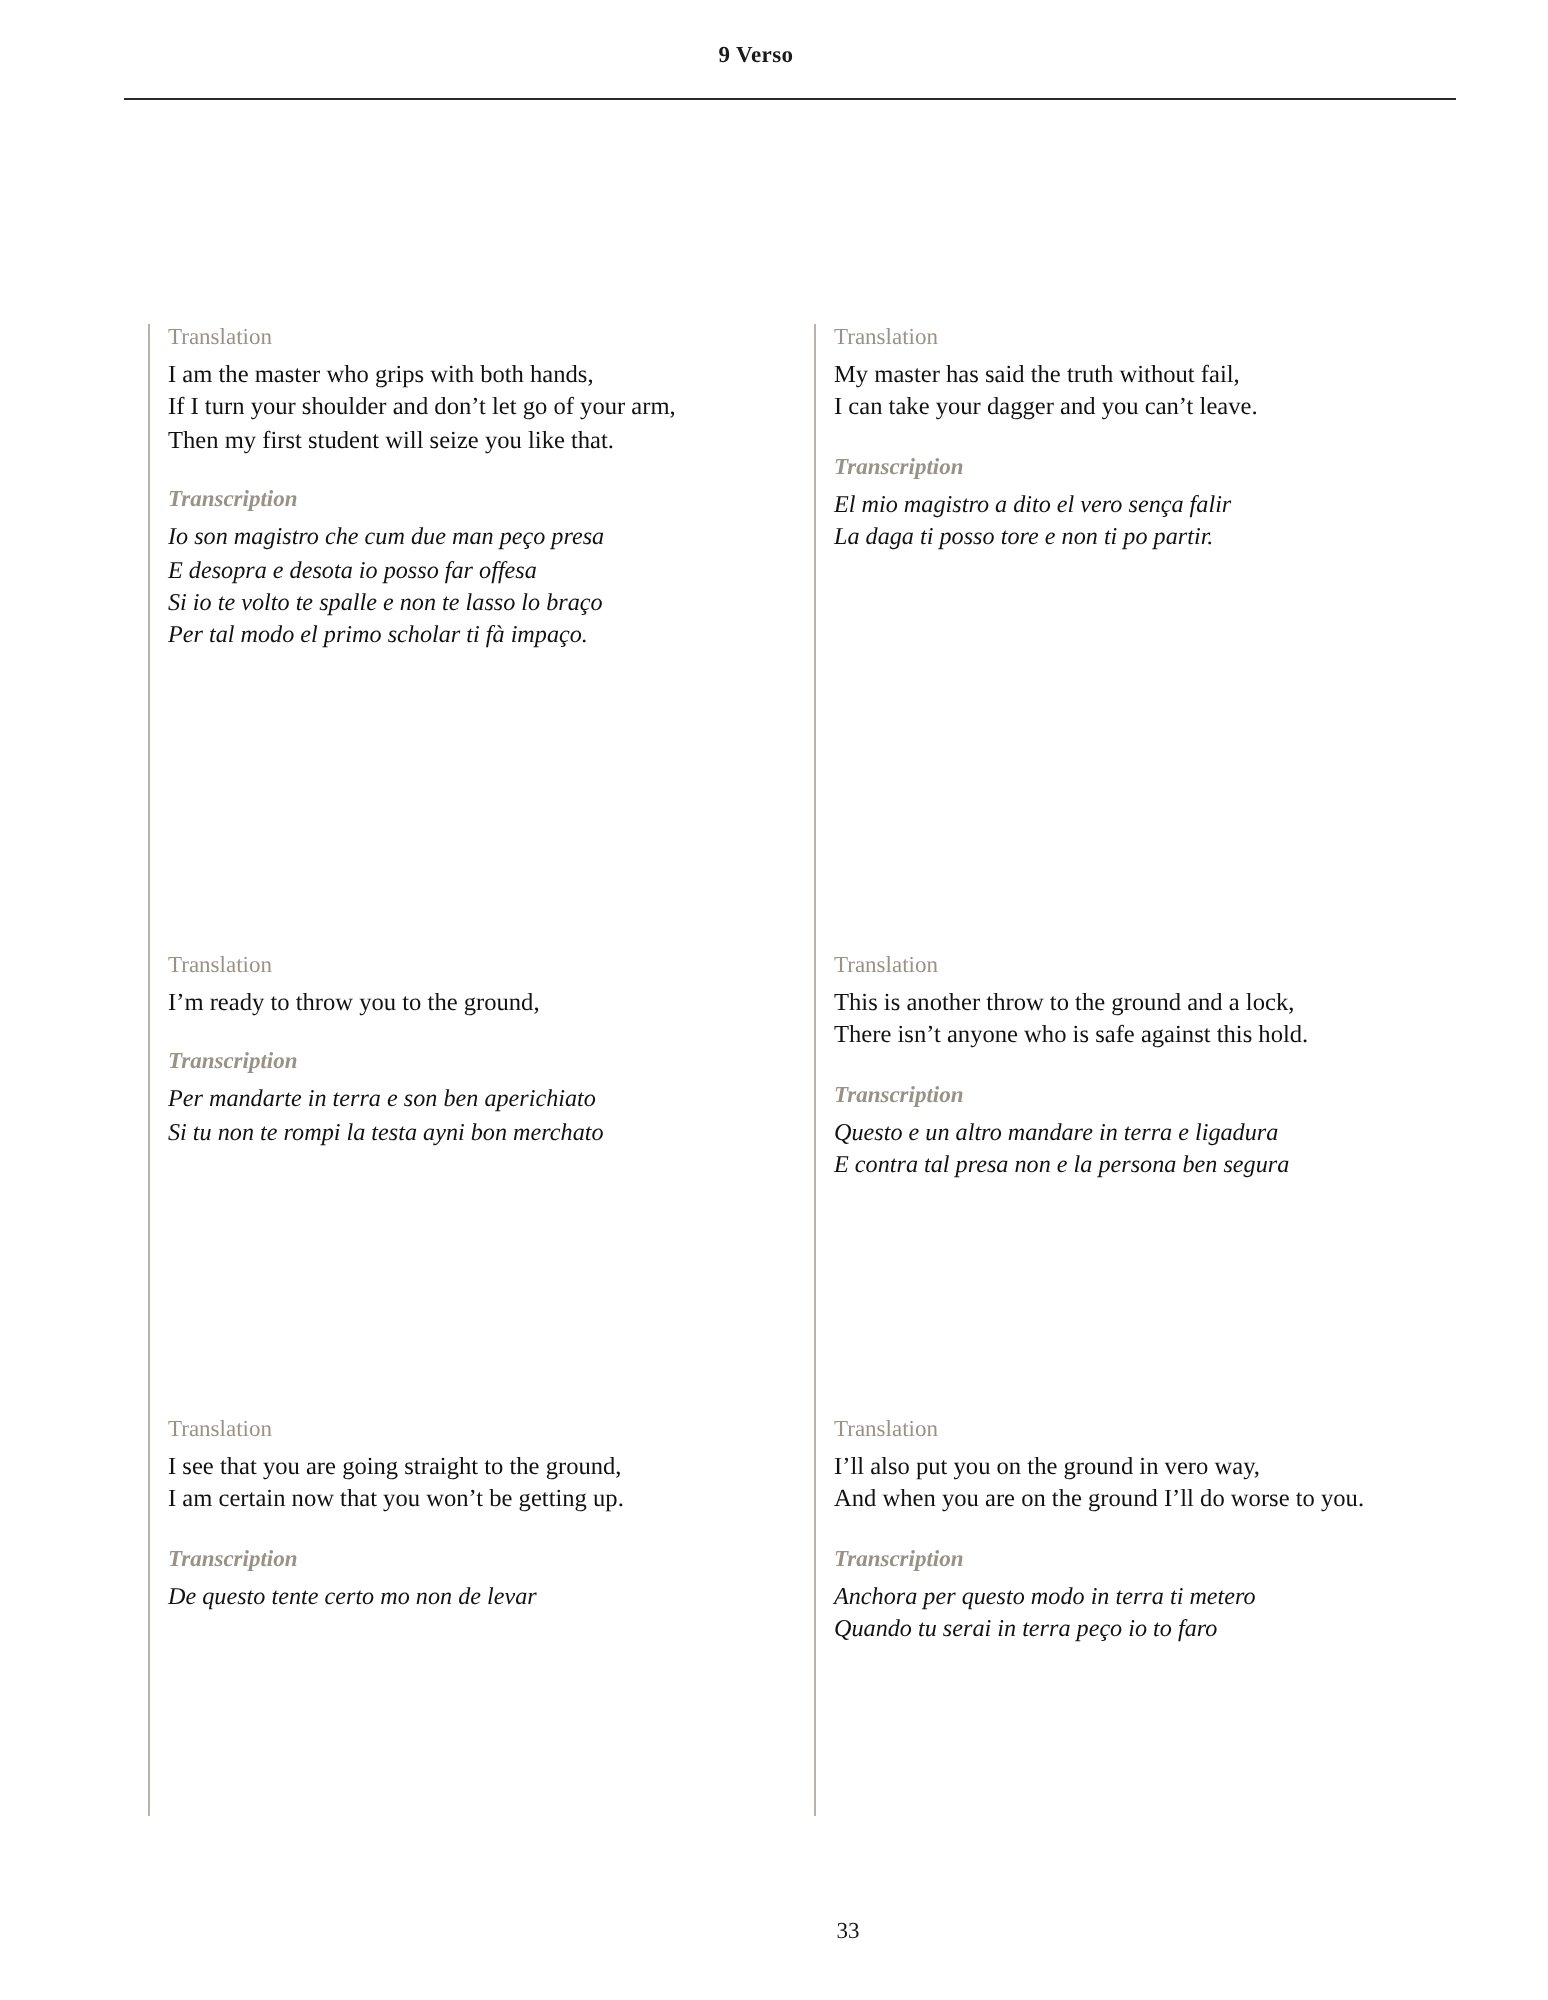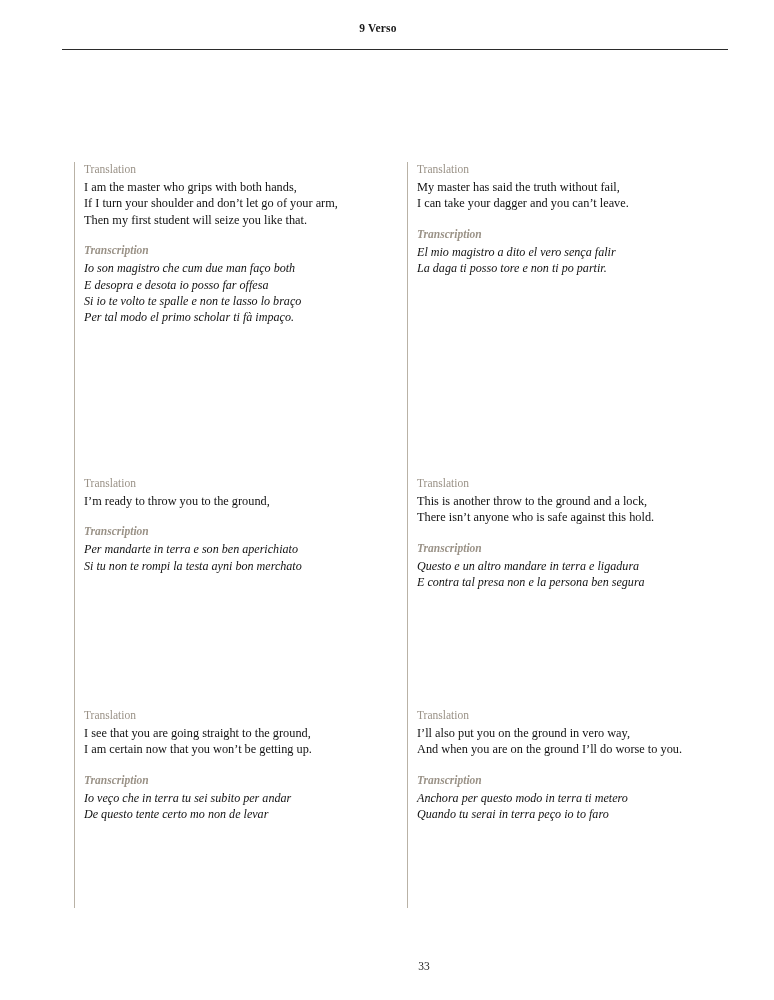--- a/index.html
+++ b/index.html
@@ -117,21 +117,21 @@
       <div class="cell">
         <div class="label">Translation</div>
         <div class="tr-block">
           <div class="tr-line">I am the master who grips with both hands,</div>
           <div class="tr-line">If I turn your shoulder and don’t let go of your arm,</div>
           <div class="tr-line">Then my first student will seize you like that.</div>
         </div>
         <div class="spacer"></div>
         <div class="label italic">Transcription</div>
         <div class="tr-block">
-          <div class="ts-line">Io son magistro che cum due man faço both</div>
+          <div class="ts-line">Io son magistro che cum due man peço presa</div>
           <div class="ts-line">E desopra e desota io posso far offesa</div>
           <div class="ts-line">Si io te volto te spalle e non te lasso lo braço</div>
           <div class="ts-line">Per tal modo el primo scholar ti fà impaço.</div>
         </div>
       </div>
       <div class="cell right">
         <div class="label">Translation</div>
         <div class="tr-block">
           <div class="tr-line">My master has said the truth without fail,</div>
           <div class="tr-line">I can take your dagger and you can’t leave.</div>
@@ -176,21 +176,20 @@
     <div class="row r3">
       <div class="cell">
         <div class="label">Translation</div>
         <div class="tr-block">
           <div class="tr-line">I see that you are going straight to the ground,</div>
           <div class="tr-line">I am certain now that you won’t be getting up.</div>
         </div>
         <div class="spacer"></div>
         <div class="label italic">Transcription</div>
         <div class="tr-block">
-          <div class="ts-line">Io veço che in terra tu sei subito per andar</div>
           <div class="ts-line">De questo tente certo mo non de levar</div>
         </div>
       </div>
       <div class="cell right">
         <div class="label">Translation</div>
         <div class="tr-block">
           <div class="tr-line">I’ll also put you on the ground in vero way,</div>
           <div class="tr-line">And when you are on the ground I’ll do worse to you.</div>
         </div>
         <div class="spacer"></div>

